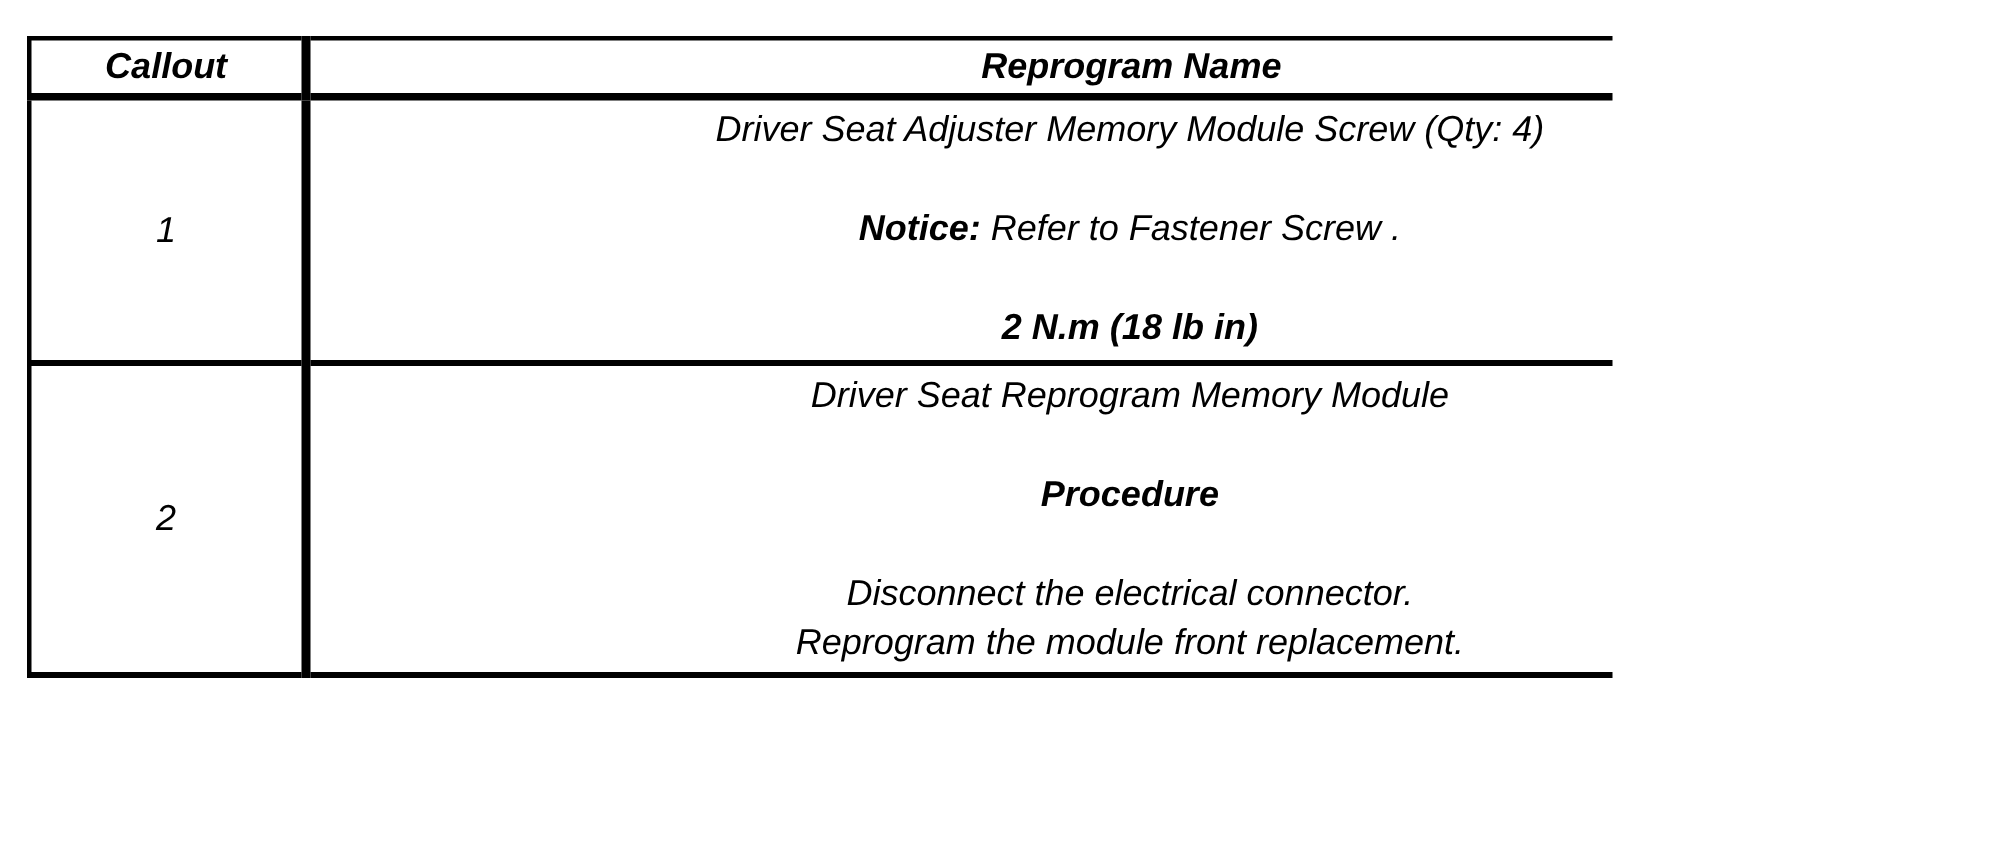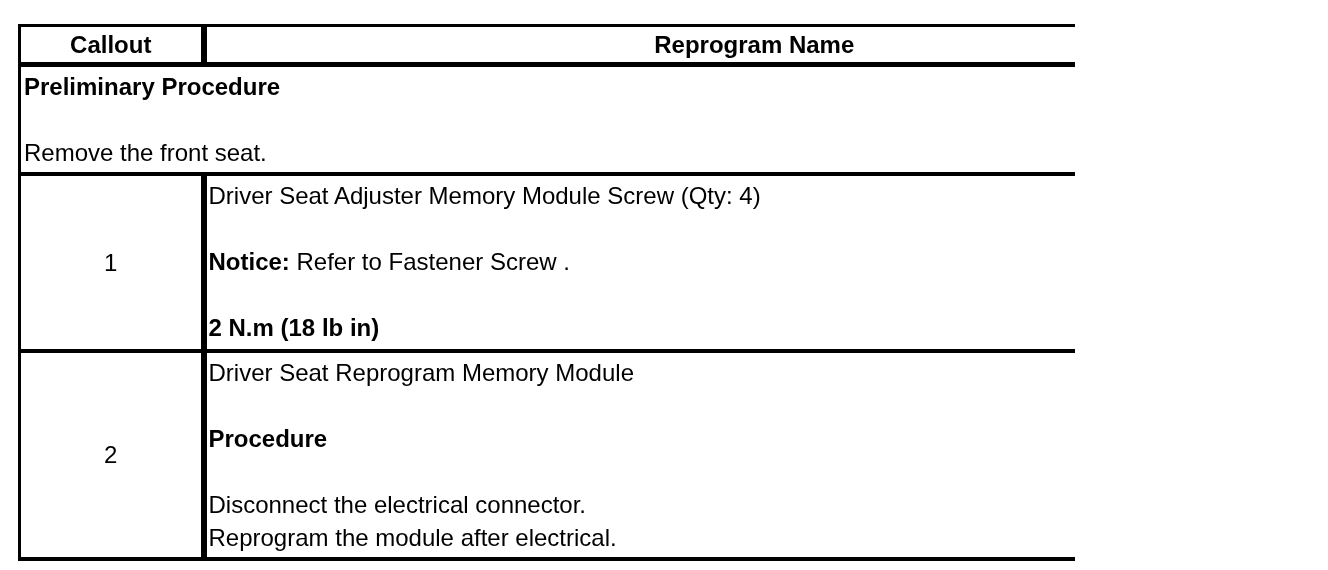--- a/index.html
+++ b/index.html
@@ -7,20 +7,21 @@
     width: 1328px; height: 570px;
     background: #ffffff;
     font-family: "Liberation Sans", sans-serif;
     color: #000000;
   }
   .sheet {
     position: relative;
     width: 1075px; height: 570px;
     background: #ffffff;
     overflow: hidden;
+    font-style: italic;
   }
   table.parts {
     position: absolute;
     left: 18px; top: 24px;
     width: 1287px;
     border-collapse: collapse;
     table-layout: fixed;
     font-size: 24px;
     line-height: 33px;
     color: #000000;
@@ -34,21 +35,21 @@
   }
   th {
     font-weight: bold;
     text-align: center;
     vertical-align: middle;
     height: 38px;
     padding: 1px 2px;
     border-bottom-width: 5px;
   }
   th.callout-h, td.callout-cell { border-right-width: 6px; }
-  tr.body-row > td { border-top-width: 4px; }
+  tr.body-row > td { border-top-width: 4px; text-align: center; }
   tr.row2 > td { border-bottom-width: 4px; }
   td.prelim-cell {
     height: 109px;
     padding: 3px 4px 0 3px;
   }
   td.callout-cell {
     text-align: center;
     vertical-align: middle;
     font-weight: normal;
   }
@@ -69,45 +70,38 @@
       <col class="col-callout">
       <col class="col-component">
     </colgroup>
     <thead>
       <tr>
         <th class="callout-h">Callout</th>
         <th>Reprogram Name</th>
       </tr>
     </thead>
     <tbody>
-      <tr>
-        <td colspan="2" class="prelim-cell">
-          <div class="line bold">Preliminary Procedure</div>
-          <div class="spacer"></div>
-          <div class="line">Remove the front seat.</div>
-        </td>
-      </tr>
 
       <tr class="body-row row1">
         <td class="callout-cell">1</td>
         <td class="content-cell">
           <div class="line">Driver Seat Adjuster Memory Module Screw (Qty: 4)</div>
           <div class="spacer"></div>
           <div class="line"><b>Notice:</b> <span>Refer to Fastener Screw .</span></div>
           <div class="spacer"></div>
           <div class="line bold">2 N.m (18 lb in)</div>
         </td>
       </tr>
 
       <tr class="body-row row2">
         <td class="callout-cell">2</td>
         <td class="content-cell">
           <div class="line">Driver Seat Reprogram Memory Module</div>
           <div class="spacer"></div>
           <div class="line bold indent">Procedure</div>
           <div class="spacer"></div>
           <div class="line indent">Disconnect the electrical connector.</div>
-          <div class="line indent">Reprogram the module after electrical.</div>
+          <div class="line indent">Reprogram the module front replacement.</div>
         </td>
       </tr>
     </tbody>
   </table>
 </div>
 
 </body></html>

